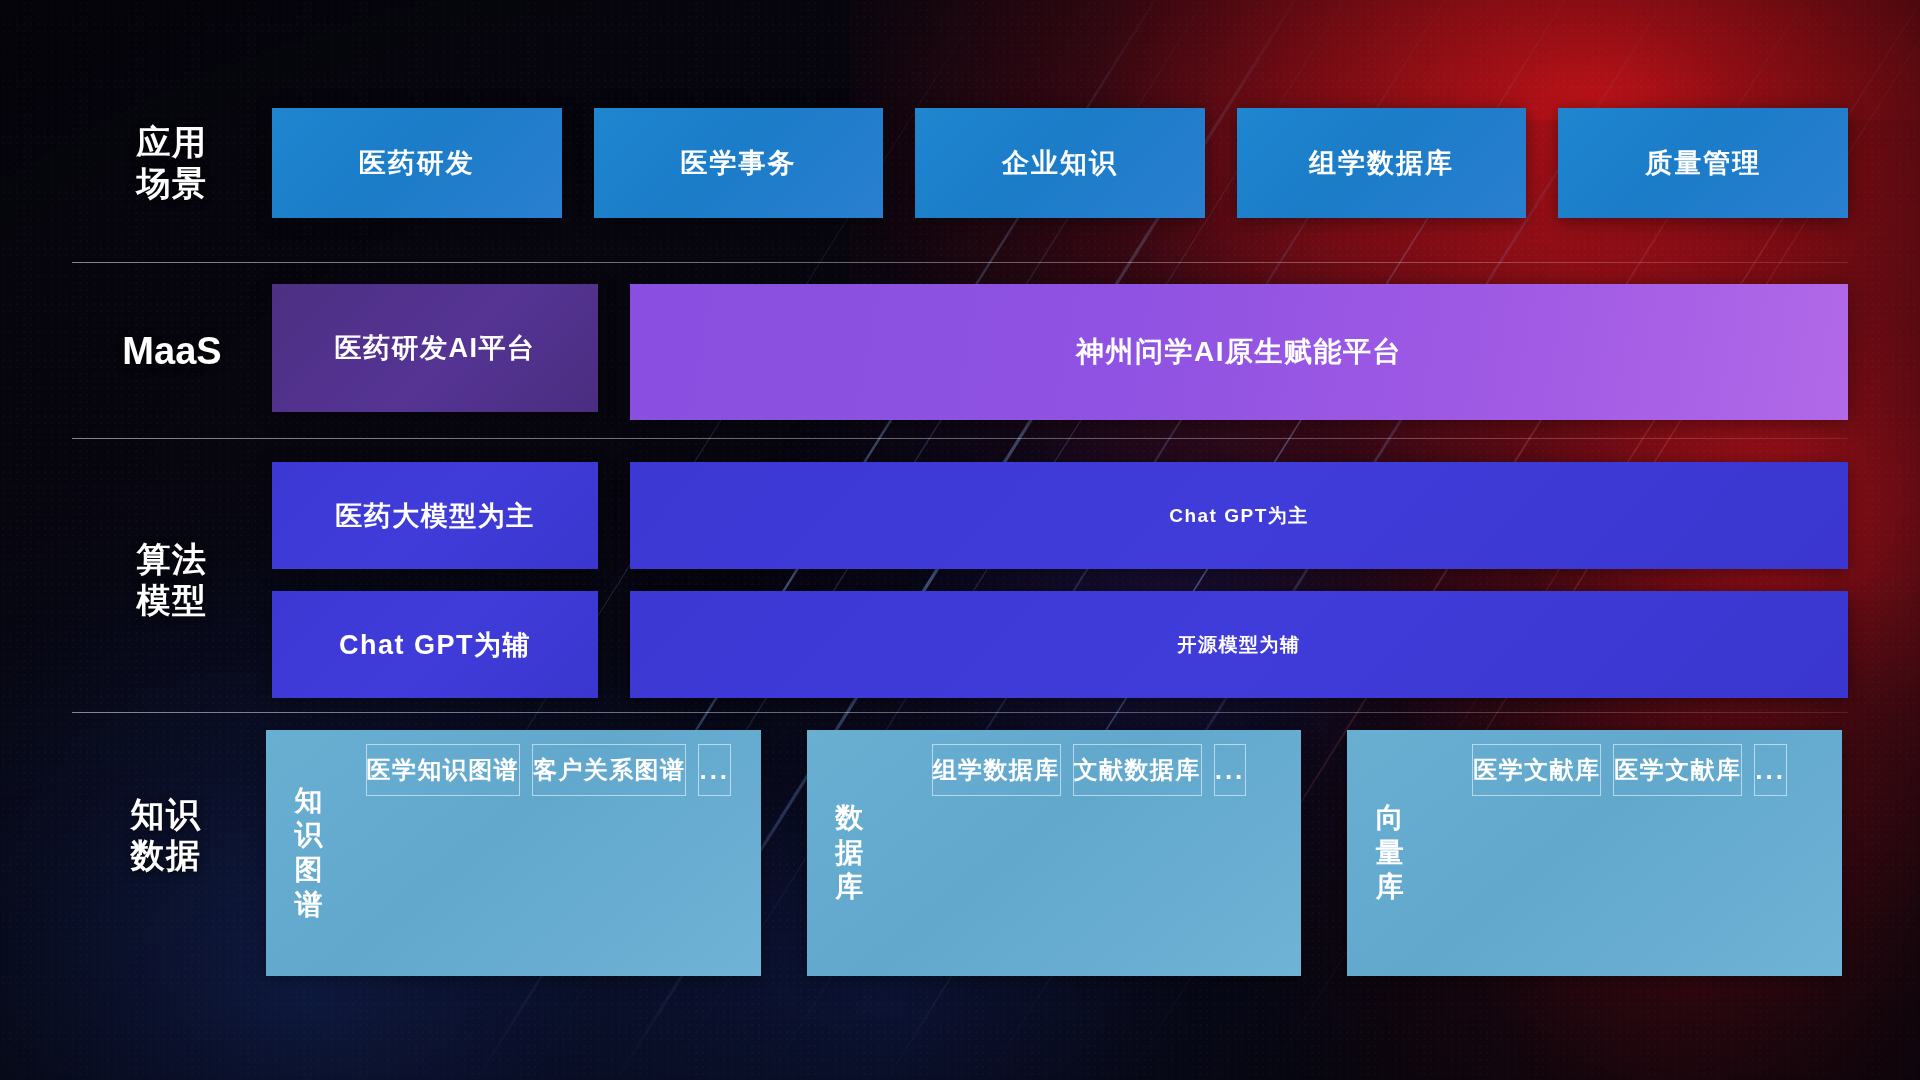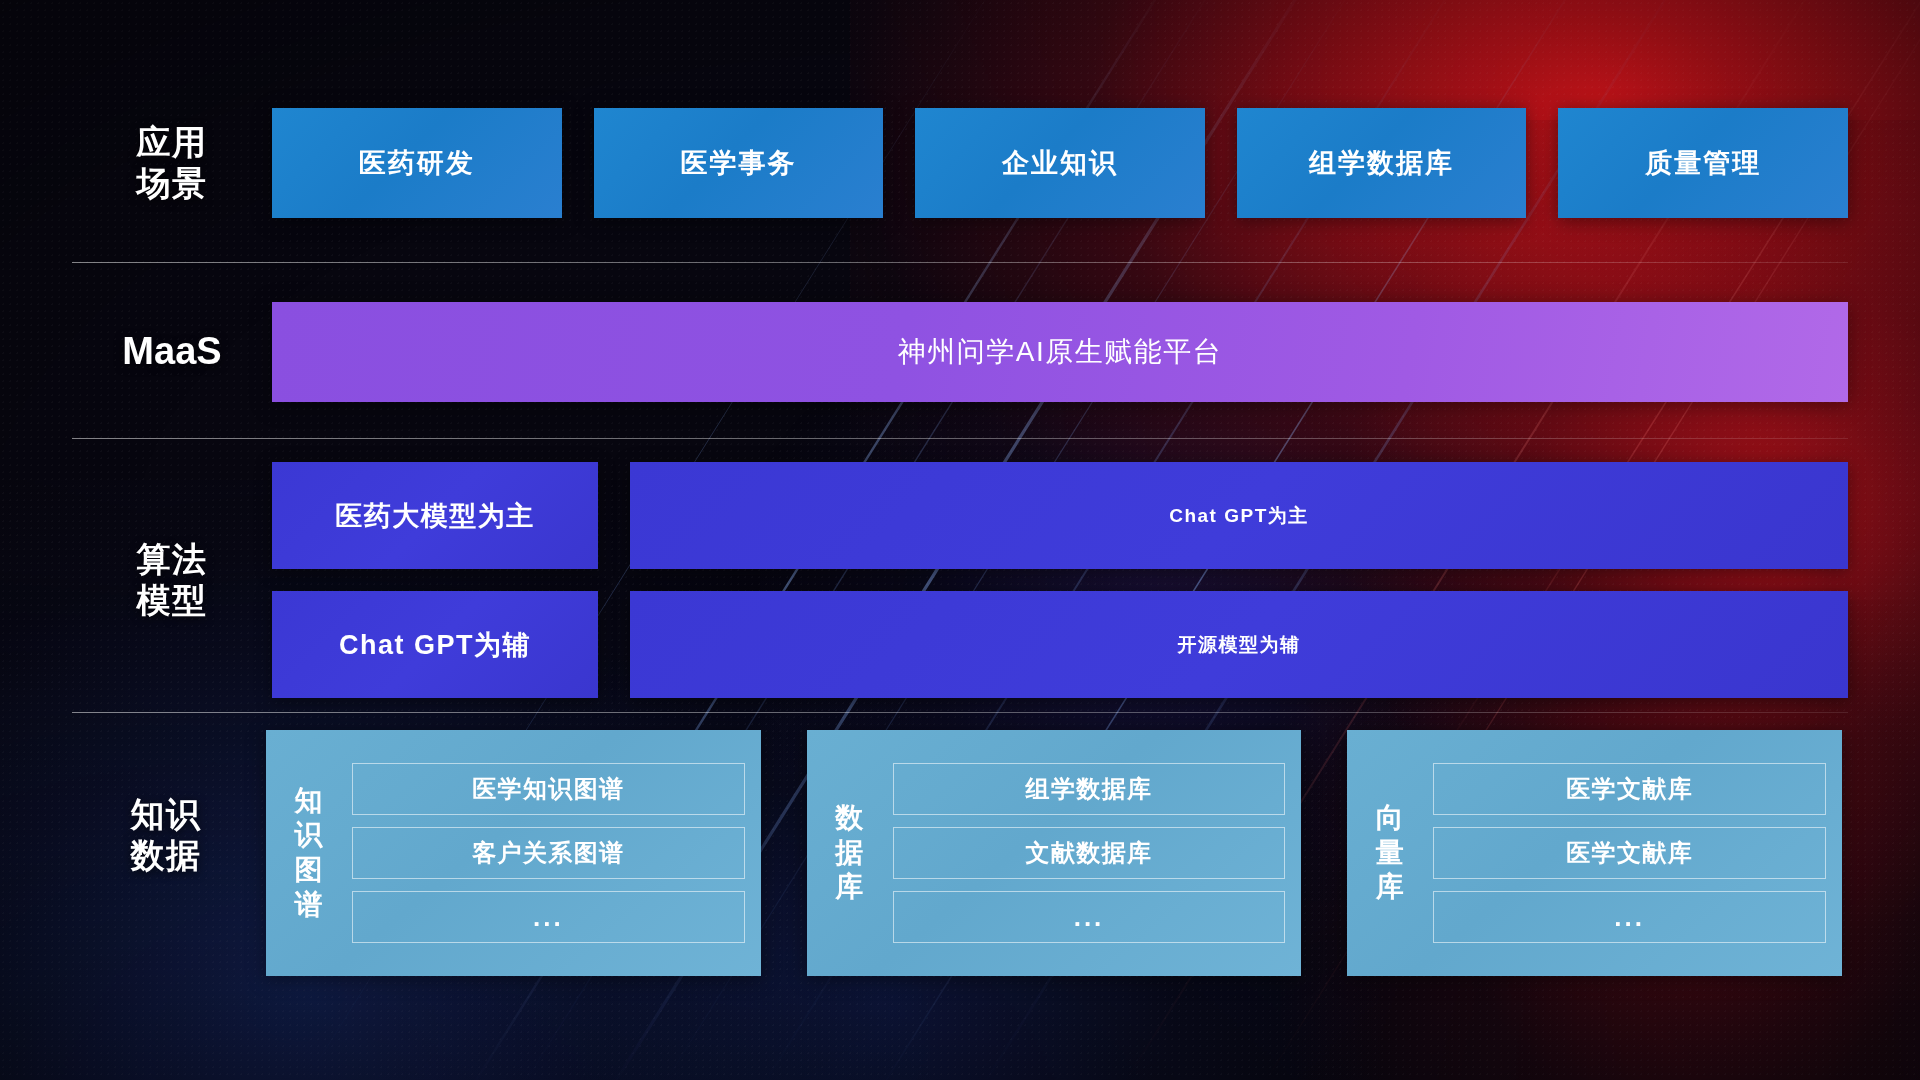--- a/index.html
+++ b/index.html
@@ -134,24 +134,24 @@
   .maas-left {
     flex:0 0 326px;
     height:128px;
     display:flex; align-items:center; justify-content:center;
     background:linear-gradient(135deg,#4d2f83 0%,#553494 55%,#4a2d80 100%);
     color:#fff; font-size:27px; font-weight:700; letter-spacing:1.5px;
     box-shadow:0 3px 18px rgba(0,0,0,0.45);
   }
   .maas-right {
     flex:1;
-    height:100px;
+    height:136px;
     display:flex; align-items:center; justify-content:center;
     background:linear-gradient(100deg,#8a4fe0 0%,#8f52e2 40%,#a05ae4 72%,#b169e8 100%);
-    color:#fff; font-size:28px; font-weight:400; letter-spacing:1.5px;
+    color:#fff; font-size:28px; font-weight:700; letter-spacing:1.5px;
     box-shadow:0 3px 20px rgba(0,0,0,0.40);
   }
 
   
   #tier-algo { left:72px; top:462px; width:1776px; height:236px; }
   #tier-algo .tier-body { flex-direction:column; gap:22px; }
   .algo-row { display:flex; gap:32px; }
   .algo-left {
     flex:0 0 326px; height:107px;
     display:flex; align-items:center; justify-content:center;
@@ -187,21 +187,21 @@
     color:#ffffff;
     font-size:28px;
     font-weight:700;
     line-height:1.24;
     text-align:center;
     letter-spacing:1px;
     white-space:pre-line;
   }
   .know-items {
     flex:1;
-    display:flex; flex-direction:column; justify-content:center;
+    display:flex; flex-direction:row; justify-content:center;
     gap:12px;
   }
   .know-item {
     height:52px;
     border:1px solid rgba(255,255,255,0.55);
     display:flex; align-items:center; justify-content:center;
     color:#ffffff;
     font-size:24px;
     font-weight:700;
     letter-spacing:1.4px;
@@ -266,20 +266,21 @@
       <div class="app-box">组学数据库</div>
       <div class="app-box">质量管理</div>
     </div>
   </div>
 
   <div class="divider" style="top:262px"></div>
 
   <div class="tier" id="tier-maas">
     <div class="tier-label latin">MaaS</div>
     <div class="tier-body">
+      <div class="maas-left">医药研发AI平台</div>
       <div class="maas-right">神州问学AI原生赋能平台</div>
     </div>
   </div>
 
   <div class="divider" style="top:438px"></div>
 
   <div class="tier" id="tier-algo">
     <div class="tier-label">算法
 模型</div>
     <div class="tier-body">

